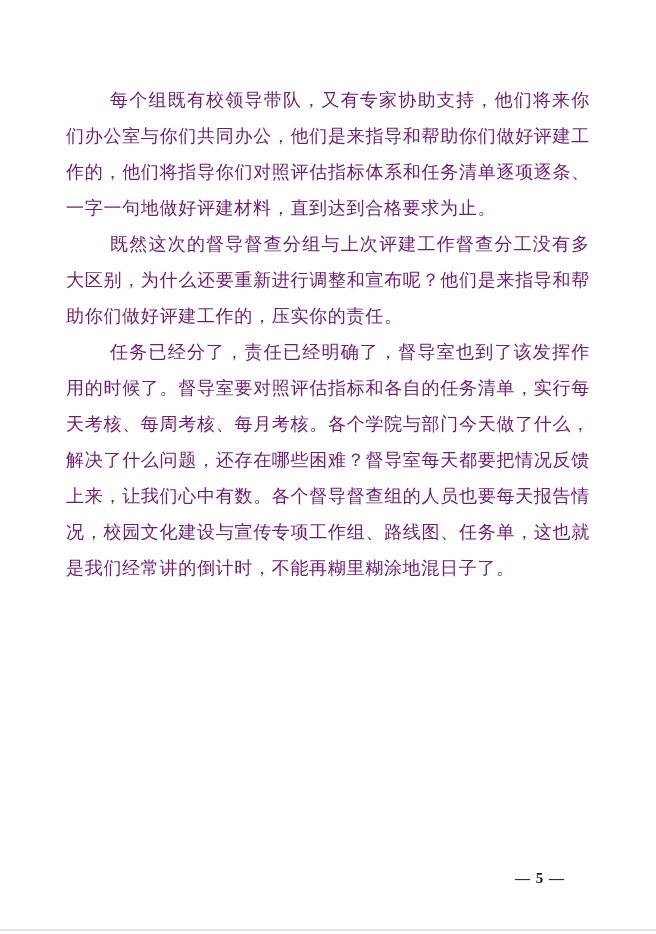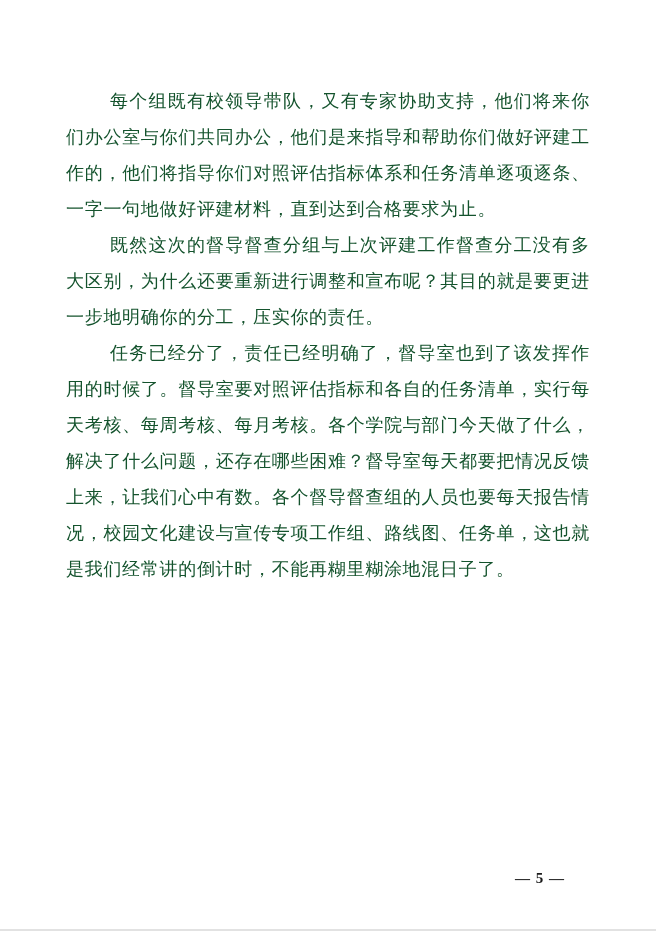--- a/index.html
+++ b/index.html
@@ -47,24 +47,24 @@
     font-family: "Liberation Serif", serif;
     font-weight: normal;
     color: #3d3d3d;
     letter-spacing: 2px;
   }
   .group-8 { margin-top: 0; }
   .group-9 { margin-top: 20px; }
   .body-text { margin-top: 3px; }
   .para {
     margin: 0;
-    font-family: Liberation Serif, serif;
+    font-family: Liberation Mono, monospace;
     font-size: 18px;
     line-height: 36px;
-    color: #14532d;
+    color: #701a75;
     letter-spacing: 0.7px;
     text-align: justify;
     text-indent: 44px;
   }
   .page-number {
     position: absolute;
     top: 870px;
     right: 91px;
     font-family: "Liberation Serif", serif;
     font-weight: bold;
@@ -84,21 +84,21 @@
 </head>
 <body>
 
 <div class="page">
   <div class="doc">
 
 
 
     <div class="body-text">
       <p class="para">每个组既有校领导带队，又有专家协助支持，他们将来你们办公室与你们共同办公，他们是来指导和帮助你们做好评建工作的，他们将指导你们对照评估指标体系和任务清单逐项逐条、一字一句地做好评建材料，直到达到合格要求为止。</p>
-      <p class="para">既然这次的督导督查分组与上次评建工作督查分工没有多大区别，为什么还要重新进行调整和宣布呢？其目的就是要更进一步地明确你的分工，压实你的责任。</p>
+      <p class="para">既然这次的督导督查分组与上次评建工作督查分工没有多大区别，为什么还要重新进行调整和宣布呢？他们是来指导和帮助你们做好评建工作的，压实你的责任。</p>
       <p class="para">任务已经分了，责任已经明确了，督导室也到了该发挥作用的时候了。督导室要对照评估指标和各自的任务清单，实行每天考核、每周考核、每月考核。各个学院与部门今天做了什么，解决了什么问题，还存在哪些困难？督导室每天都要把情况反馈上来，让我们心中有数。各个督导督查组的人员也要每天报告情况，校园文化建设与宣传专项工作组、路线图、任务单，这也就是我们经常讲的倒计时，不能再糊里糊涂地混日子了。</p>
     </div>
 
   </div>
 
   <div class="page-number">— 5 —</div>
   <div class="bottom-edge"></div>
 </div>
 
 </body></html>

